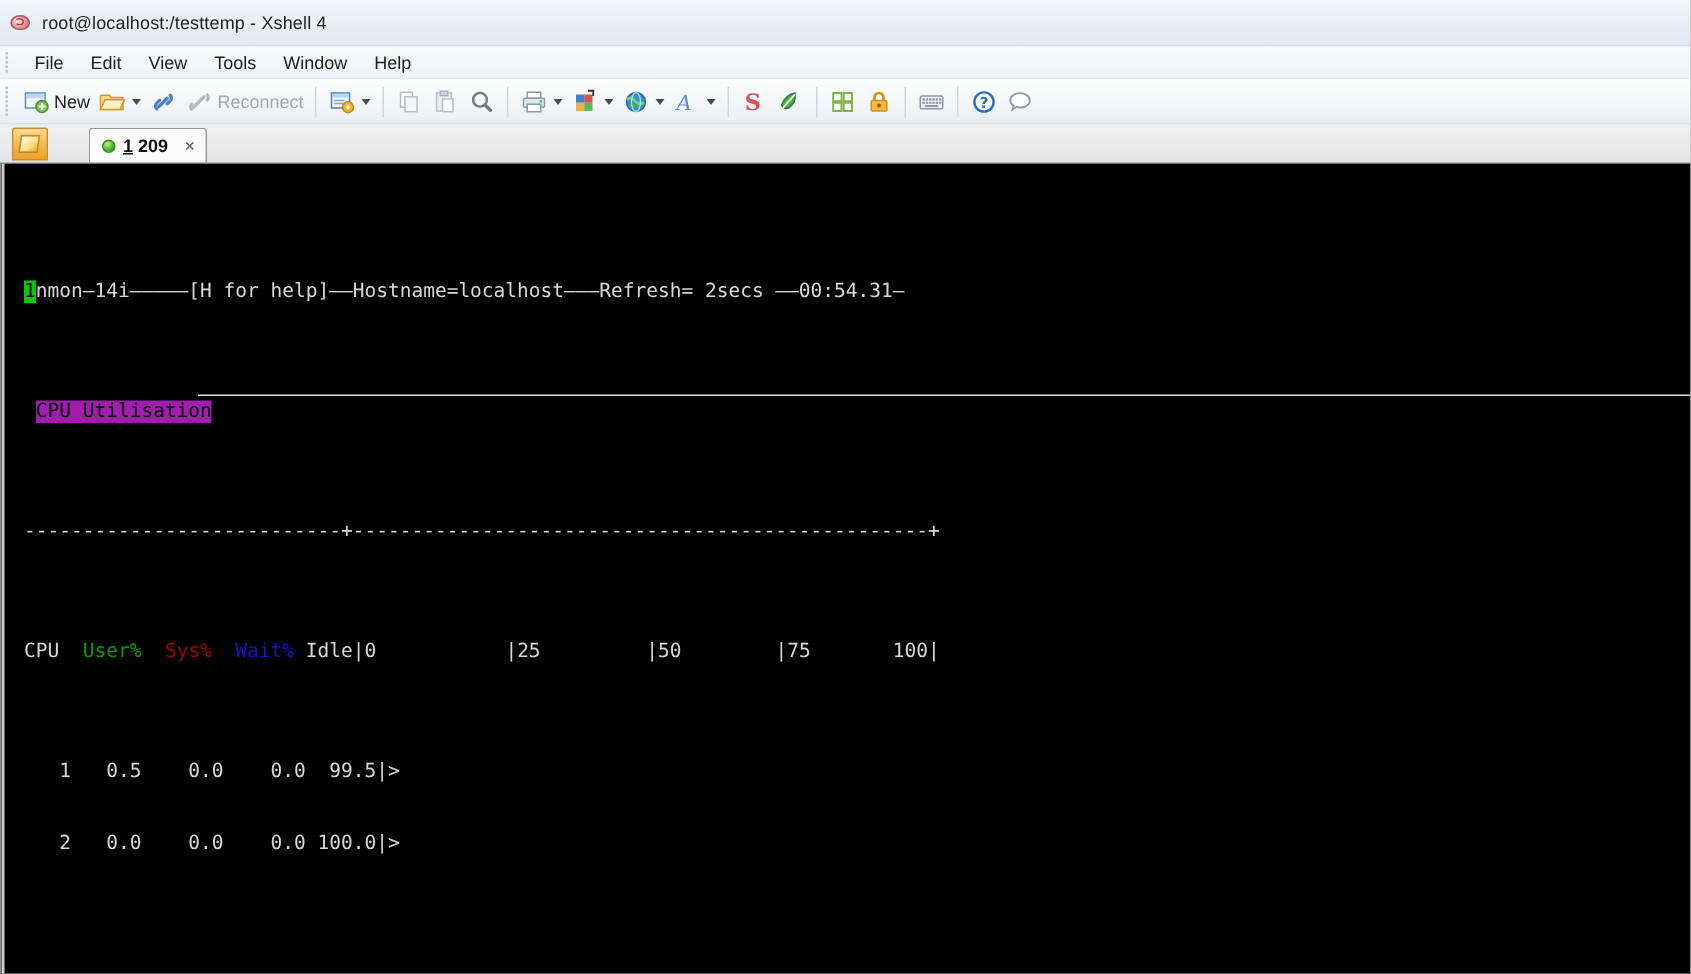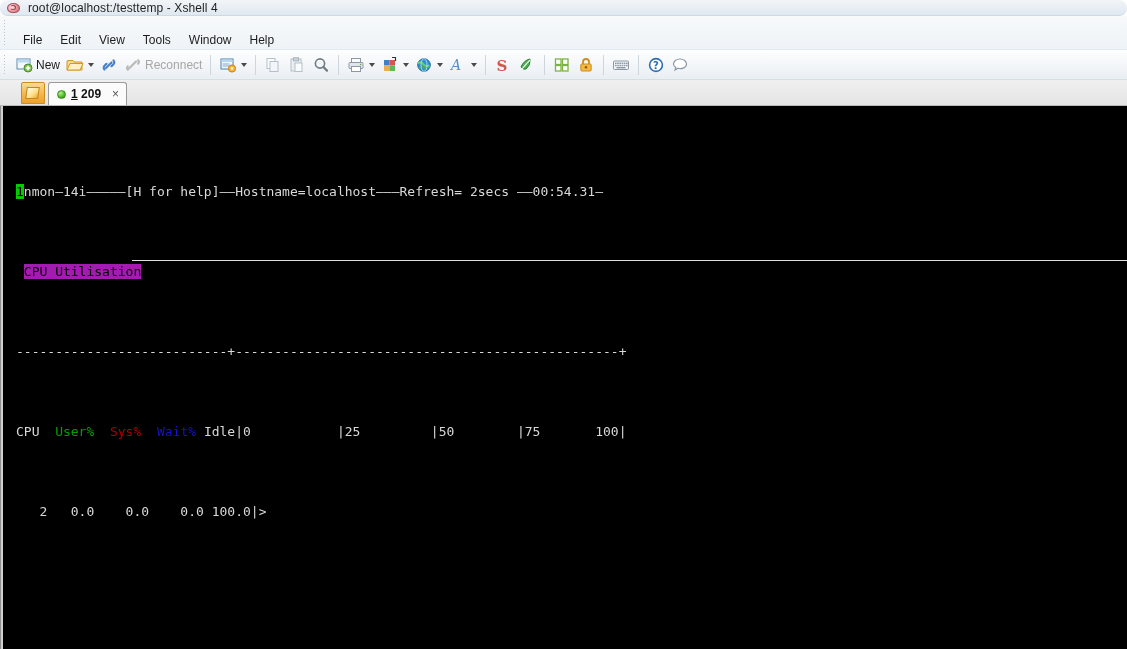--- a/index.html
+++ b/index.html
@@ -5,27 +5,26 @@
   * { box-sizing: border-box; margin: 0; padding: 0; }
   html, body {
     width: 1127px; height: 649px;
     background: #ffffff;
     font-family: "Liberation Sans", sans-serif;
     overflow: hidden;
   }
 
   
   .titlebar {
-    height: 16px;
+    height: 31px;
     background: linear-gradient(to bottom, #f2f5f8 0%, #e8eef4 50%, #dfe8f0 100%);
     border-bottom: 1px solid #cfd9e2;
     display: flex; align-items: center; gap: 6px;
     padding-left: 6px;
     position: relative;
-    border-radius: 11px;
   }
   .win-icon {
     width: 16px; height: 16px; position: relative; flex: none;
   }
   .win-icon .shell {
     position: absolute; left: 1px; top: 3px; width: 13px; height: 10px;
     background: radial-gradient(circle at 35% 35%, #ffe9e9 0%, #f0a0a8 45%, #c4606c 100%);
     border-radius: 50% 50% 45% 45%;
     border: 1px solid #a8505c;
   }
@@ -34,23 +33,23 @@
     border: 1px solid #8d4450; border-radius: 50%;
     border-left-color: transparent;
   }
   .win-title {
     font-size: 12px; color: #1f1f1f; letter-spacing: .1px;
     white-space: nowrap;
   }
 
   
   .menubar {
-    height: 34px;
+    height: 22px;
     background: linear-gradient(to bottom, #f7f9fb 0%, #eef3f7 100%);
-    display: flex; align-items: flex-end;
+    display: flex; align-items: center;
     padding-left: 14px;
     border-bottom: 1px solid #e3e9ee;
     position: relative;
   }
   .menubar::before {
     content: ""; position: absolute; left: 3px; top: 3px; bottom: 3px; width: 3px;
     background-image: radial-gradient(#b9c4cf 1px, transparent 1px);
     background-size: 3px 3px;
   }
   .menu-item {
@@ -84,22 +83,23 @@
     border-left: 3px solid transparent; border-right: 3px solid transparent;
     border-top: 4px solid #4a4a4a;
   }
   .ico { width: 18px; height: 18px; position: relative; flex: none; }
 
   
   .tabstrip {
     height: 26px;
     background: linear-gradient(to bottom, #f0f0f0 0%, #e4e4e4 100%);
     display: flex; align-items: flex-end;
-    padding-left: 21px;
+    padding-left: 8px;
     border-bottom: 1px solid #b9b9b9;
+    gap: 24px;
   }
   .tab-newbtn {
     width: 24px; height: 22px; margin-bottom: 1px; margin-right: 3px;
     background: linear-gradient(to bottom, #fcd99a 0%, #f5b94f 50%, #eda22c 100%);
     border: 1px solid #c98d21; border-radius: 2px 2px 0 0;
     position: relative; cursor: default;
   }
   .tab-newbtn .p1 {
     position: absolute; left: 4px; top: 4px; width: 13px; height: 12px;
     background: linear-gradient(135deg, #fffbe8 0%, #ffe08a 60%, #e9a52a 100%);
@@ -434,20 +434,21 @@
     
     <div class="row"> <span class="sect">CPU Utilisation</span></div>
 
     
     <div class="row">---------------------------+-------------------------------------------------+</div>
 
     
     <div class="row"><span>CPU</span><span>  </span><span class="green">User%</span><span>  </span><span class="red">Sys%</span><span>  </span><span class="blue">Wait%</span><span> </span><span>Idle|0           |25         |50        |75       100|</span></div>
 
     
+    <div class="row">   1   0.5    0.0    0.0  99.5|&gt;</div>
     <div class="row">   2   0.0    0.0    0.0 100.0|&gt;</div>
     
     
     
     
 
     
     
     
 

